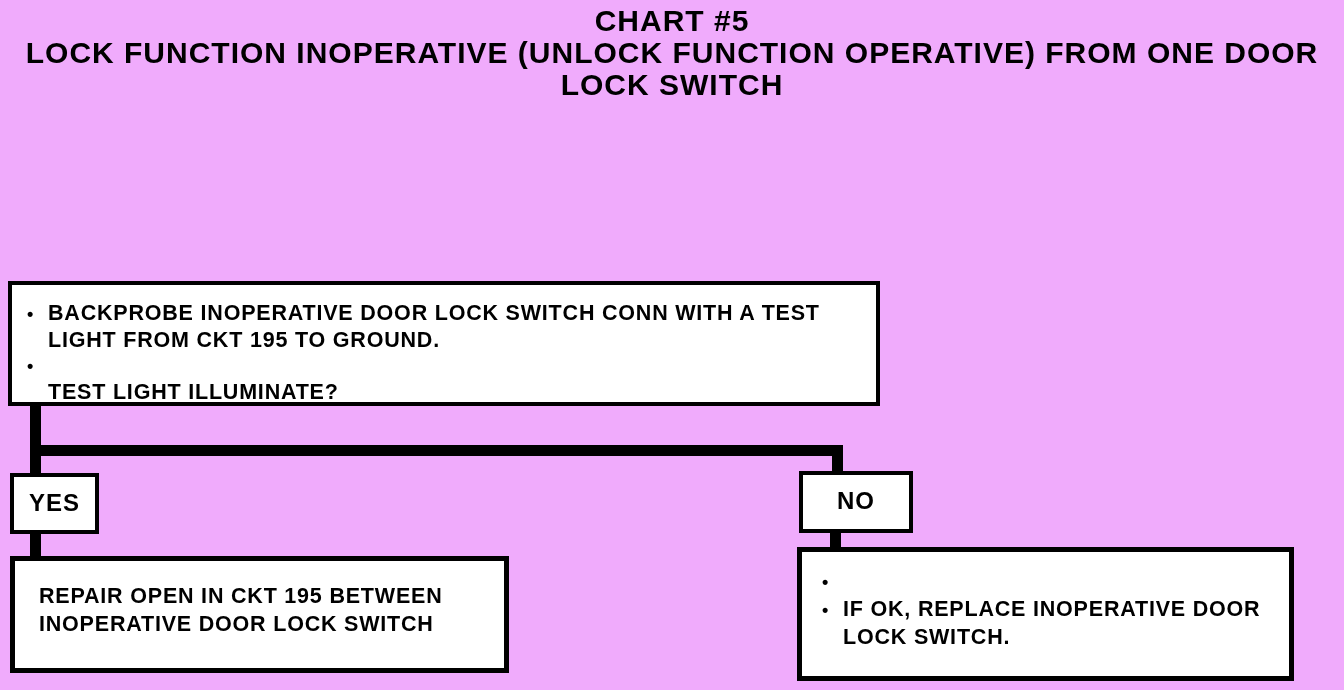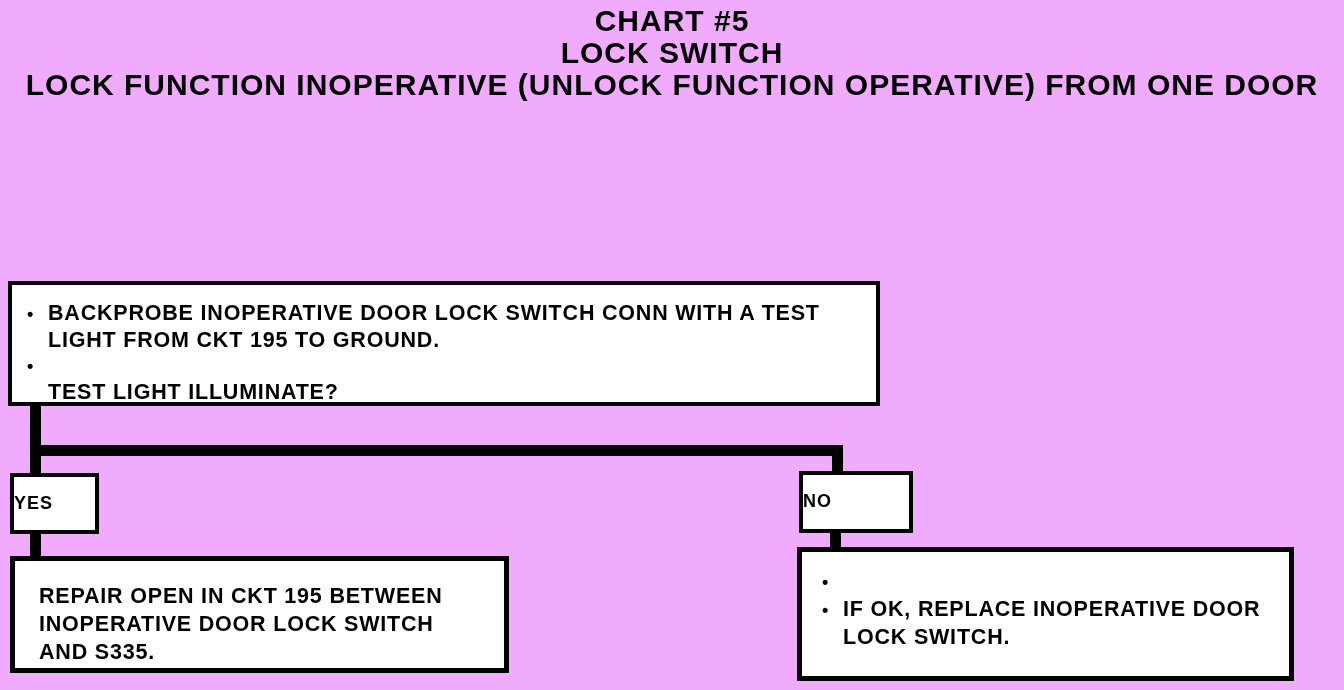--- a/index.html
+++ b/index.html
@@ -53,22 +53,22 @@
   #question-box { left: 8px;   top: 281px; width: 872px; height: 125px; }
   #question-box .box-text { padding: 15px 8px 0 15px; }
 
   #yes-box { left: 10px;  top: 473px; width: 89px;  height: 61px; }
   #no-box  { left: 799px; top: 471px; width: 114px;  height: 62px; }
   .branch-label {
     position: absolute;
     left: 0; right: 0;
     top: 50%;
     transform: translateY(-52%);
-    text-align: left;
-    font-size: 18px;
+    text-align: center;
+    font-size: 24px;
     letter-spacing: 1px;
   }
 
   #yes-action-box { left: 10px;  top: 556px; width: 499px; height: 117px; }
   #yes-action-box .box-text { padding: 21px 8px 0 24px; line-height: 28px; }
 
   #no-action-box { left: 797px; top: 547px; width: 497px; height: 134px; }
   #no-action-box .box-text { padding: 17px 6px 0 20px; line-height: 27px; }
 
   
@@ -79,22 +79,22 @@
   #conn-yes-action  { left: 30px;  top: 532px; width: 11px;  height: 26px; }
   #conn-no-action   { left: 830px; top: 531px; width: 11px;  height: 18px; }
 </style>
 </head>
 <body>
 
 <div id="page">
 
   <div class="title-block">
     <div>CHART #5</div>
+    <div>LOCK FUNCTION INOPERATIVE (UNLOCK FUNCTION OPERATIVE) FROM ONE DOOR</div>
     <div>LOCK SWITCH</div>
-    <div>LOCK FUNCTION INOPERATIVE (UNLOCK FUNCTION OPERATIVE) FROM ONE DOOR</div>
   </div>
 
   <div id="question-box" class="fc-box">
     <div class="box-text">
         <div class="bline">
           <span class="dot">•</span>
           <span>BACKPROBE INOPERATIVE DOOR LOCK SWITCH CONN WITH A TEST</span>
         </div>
         <div class="bline indent">
           <span>LIGHT FROM CKT 195 TO GROUND.</span>
@@ -118,23 +118,20 @@
     <div class="branch-label">YES</div>
   </div>
   <div id="yes-action-box" class="fc-box thick">
     <div class="box-text">
         <div class="bline">
           <span>REPAIR OPEN IN CKT 195 BETWEEN</span>
         </div>
         <div class="bline">
           <span>INOPERATIVE DOOR LOCK SWITCH</span>
         </div>
-        <div class="bline">
-          <span>AND S335.</span>
-        </div>
       </div>
   </div>
 
   <div id="no-box" class="fc-box">
     <div class="branch-label">NO</div>
   </div>
   <div id="no-action-box" class="fc-box thick">
     <div class="box-text">
         <div class="bline">
           <span class="dot">•</span>

